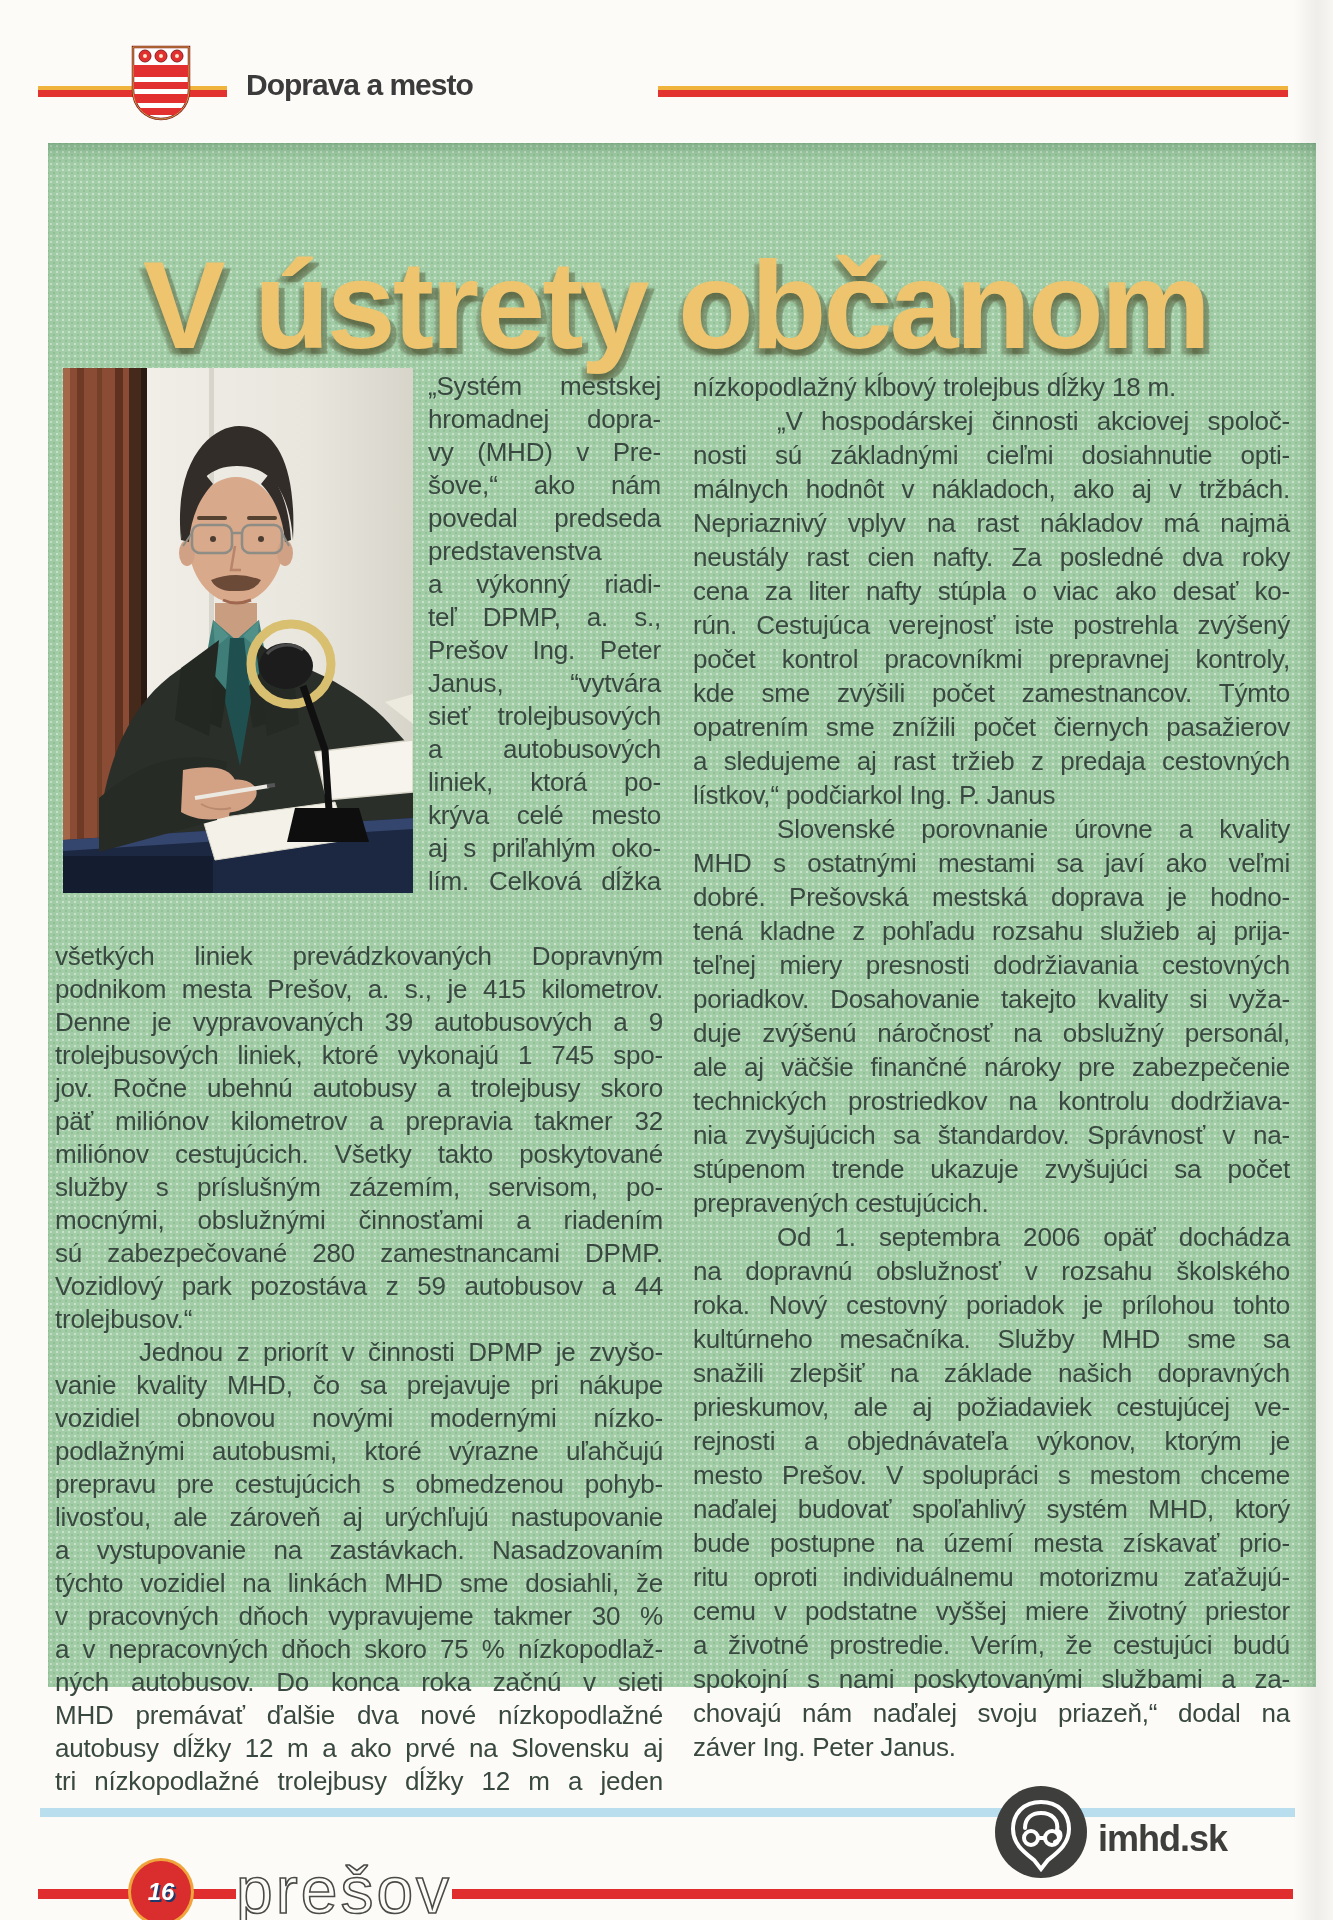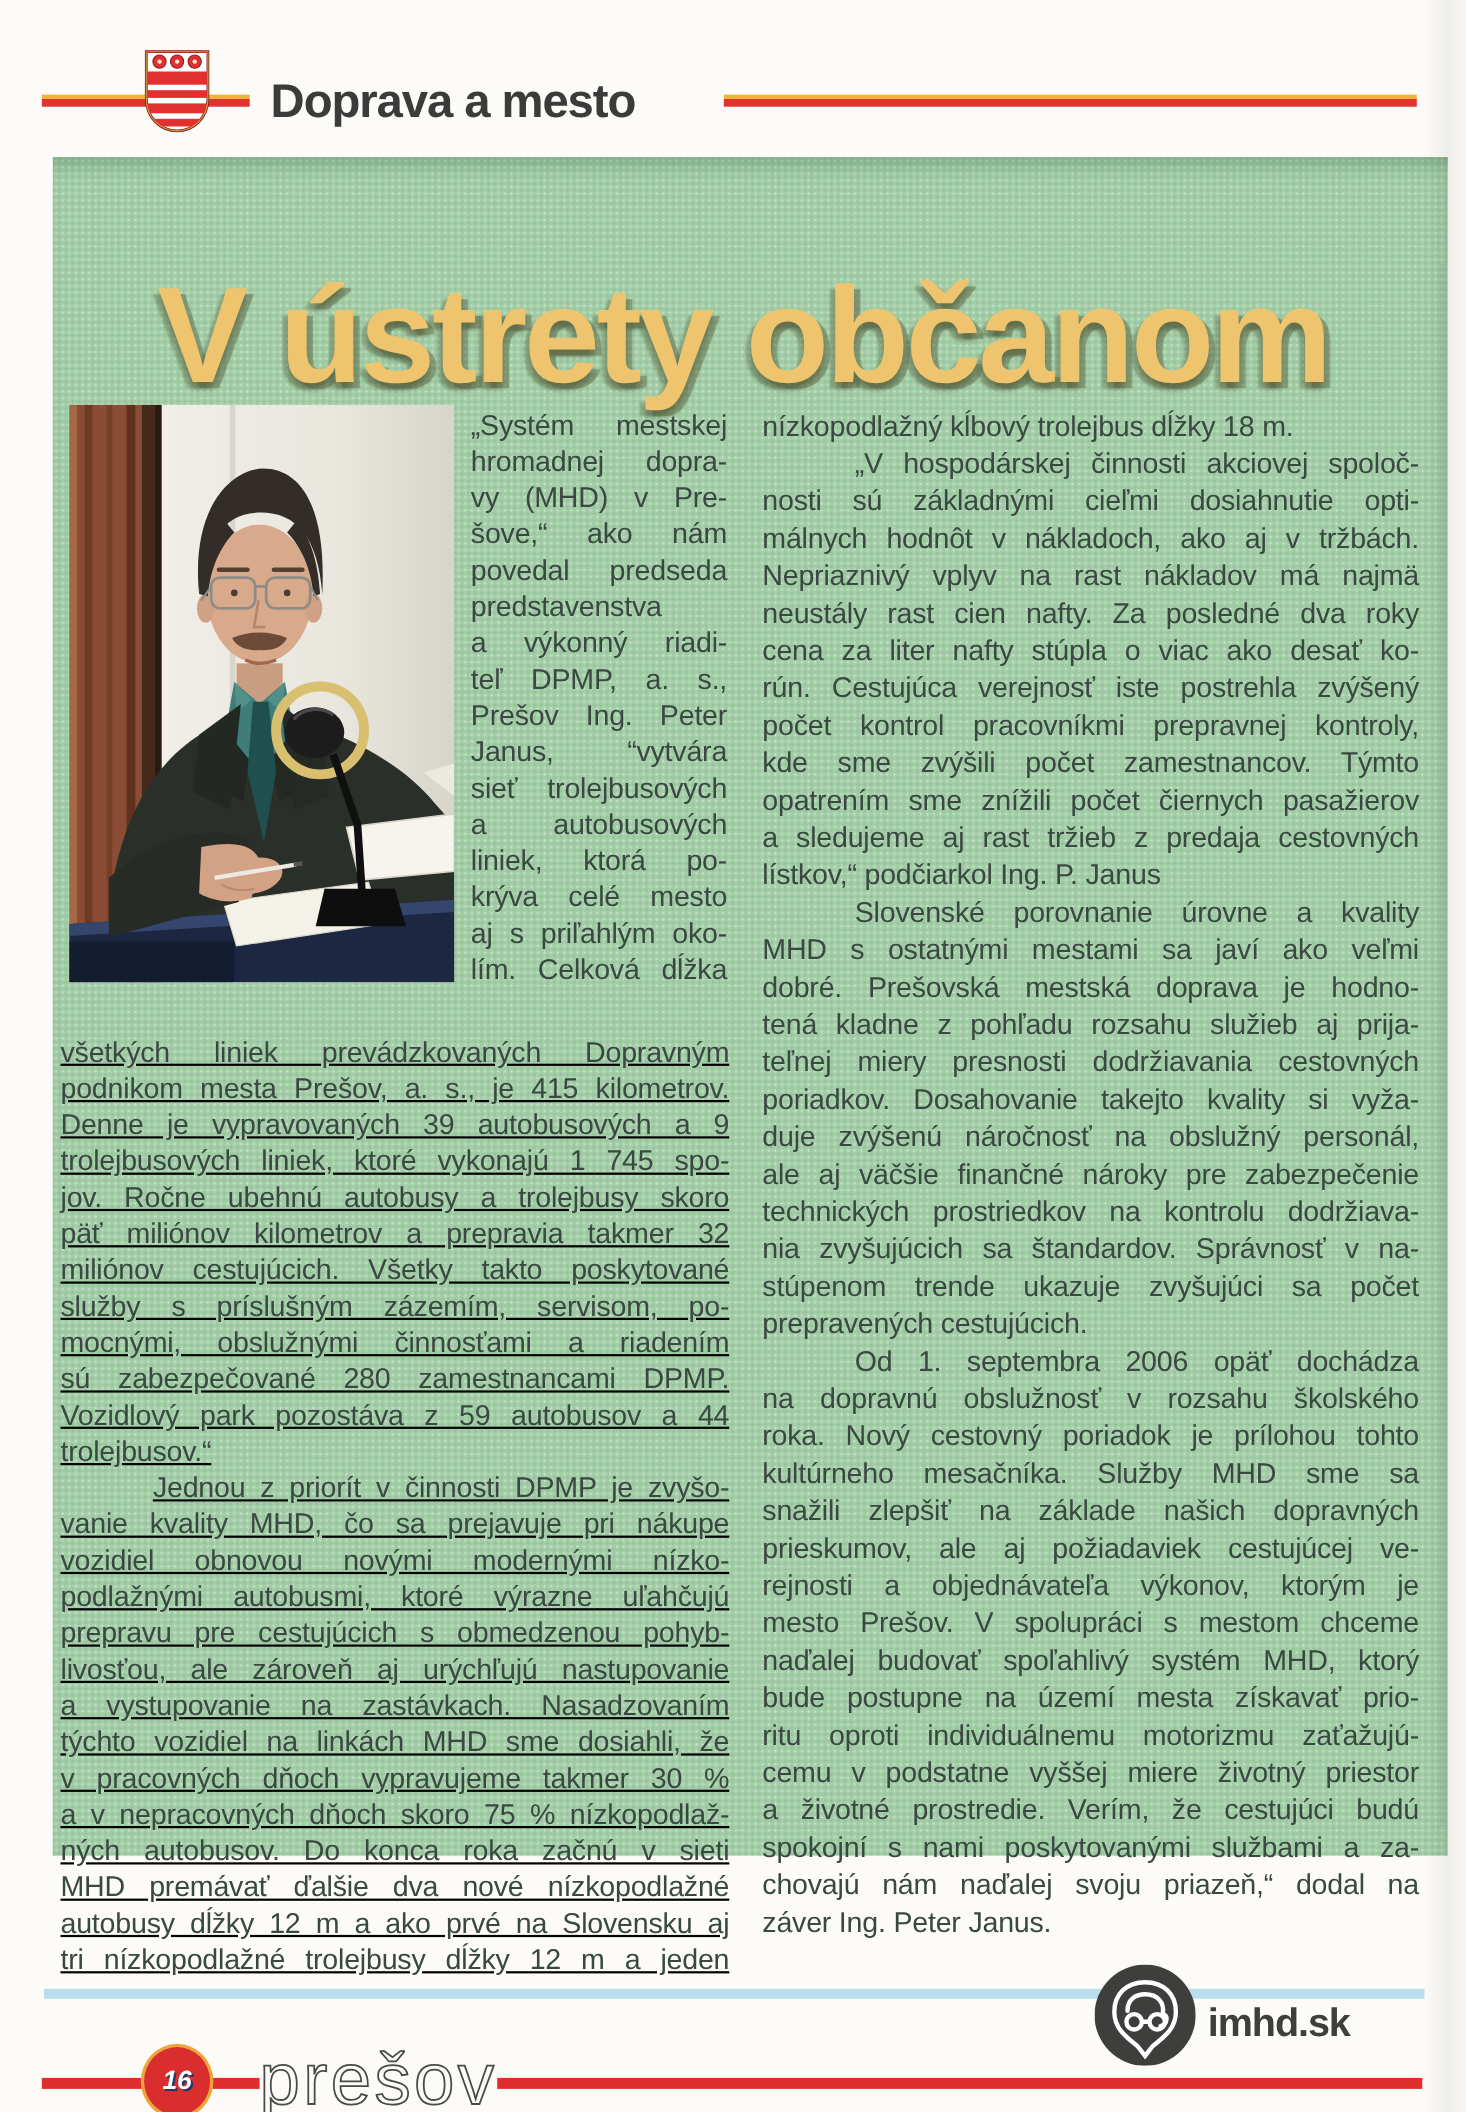--- a/index.html
+++ b/index.html
@@ -1,21 +1,21 @@
 <!DOCTYPE html>
 <html><head>
 <meta charset="utf-8">
 <style>
   html,body{margin:0;padding:0;background:#e9e8e4;}
   .page{position:relative;width:1333px;height:1920px;background:#fcfbf7;overflow:hidden;
         font-family:"Liberation Sans",sans-serif;}
   .abs{position:absolute;}
   
   .hline{position:absolute;height:11px;background:linear-gradient(#f0b43c 0 4px,#e23331 4px 100%);}
-  .section-title{position:absolute;left:246px;top:68px;font-size:43px;font-weight:bold;
+  .section-title{position:absolute;left:246px;top:68px;font-size:30px;font-weight:bold;
         color:#3b3b3b;letter-spacing:-1px;}
   
   .green{position:absolute;left:48px;top:143px;width:1255px;height:1544px;
         background-color:#a2cda6;
         background-image:
           radial-gradient(rgba(255,255,255,.40) 22%, rgba(255,255,255,0) 23%),
           radial-gradient(rgba(105,158,112,.28) 22%, rgba(105,158,112,0) 23%);
         background-size:6px 6px;background-position:0 0,3px 3px;
         box-shadow:inset 0 14px 18px -10px rgba(60,110,70,.45);padding-left:13px;}
   .big-title{position:absolute;left:4px;top:-6px;width:1247px;height:170px;line-height:170px;
@@ -23,21 +23,21 @@
         color:#eec46f;white-space:nowrap;
         text-shadow:0 7px 5px rgba(84,92,58,.55),6px 6px 1px rgba(84,92,58,.45),-5px 6px 2px rgba(84,92,58,.32);}
   
   .tl{font-size:26px;color:#394840;text-align:justify;text-align-last:justify;
       letter-spacing:-0.2px;white-space:nowrap;}
   .narrowcol .tl,.col1 .tl{height:33px;line-height:33px;}
   .col2 .tl{height:34px;line-height:34px;}
   .tl.end{text-align-last:left;}
   .tl.ind{padding-left:84px;}
   .narrowcol{position:absolute;left:380px;top:227px;width:233px;}
-  .col1{position:absolute;left:7px;top:797px;width:608px;text-decoration:underline;}
+  .col1{position:absolute;left:7px;top:797px;width:608px;}
   .col2{position:absolute;left:645px;top:227px;width:597px;}
   .photo{position:absolute;left:15px;top:225px;width:350px;height:525px;}
   
   .bluestrip{position:absolute;left:40px;top:1808px;width:1255px;height:9px;background:#b9dfef;}
   .fline{position:absolute;top:1889px;height:10px;background:#e02e2e;}
   .page-circle{position:absolute;left:128px;top:1858px;width:66px;height:68px;border-radius:50%;
         background:#da2d2d;border:3px solid #f0a43c;box-sizing:border-box;
         display:flex;align-items:center;justify-content:center;}
   .page-circle span{font-size:24px;font-weight:bold;font-style:italic;color:#ffffff;
         text-shadow:2px 2px 0 #1d3a6b;}

